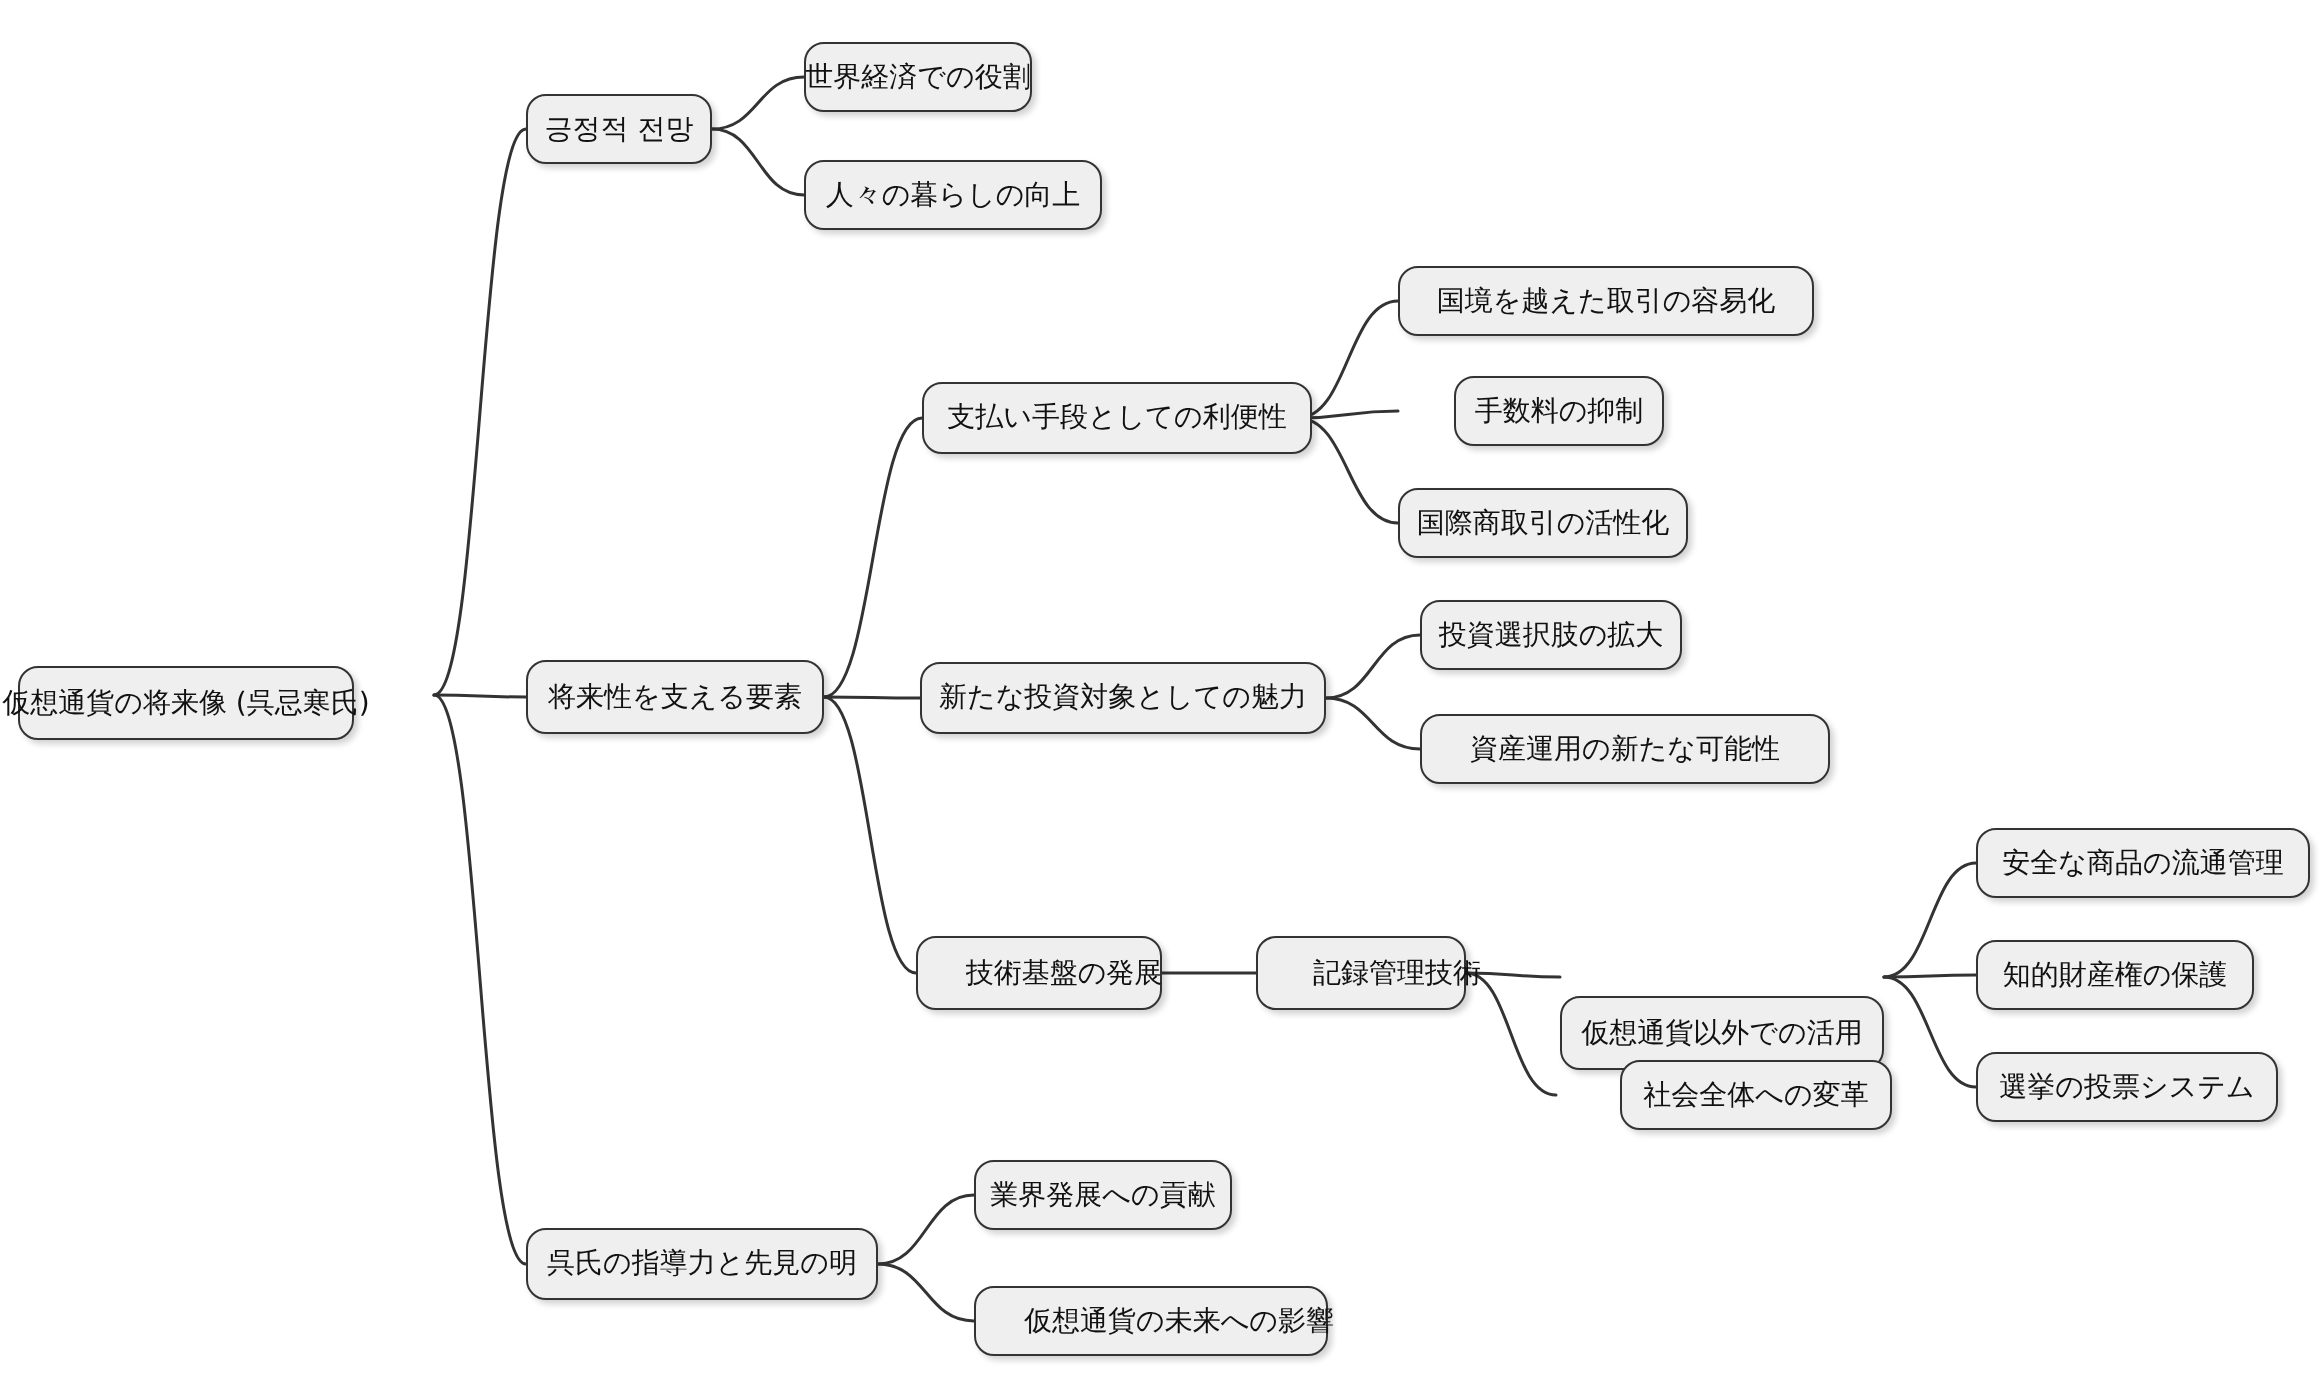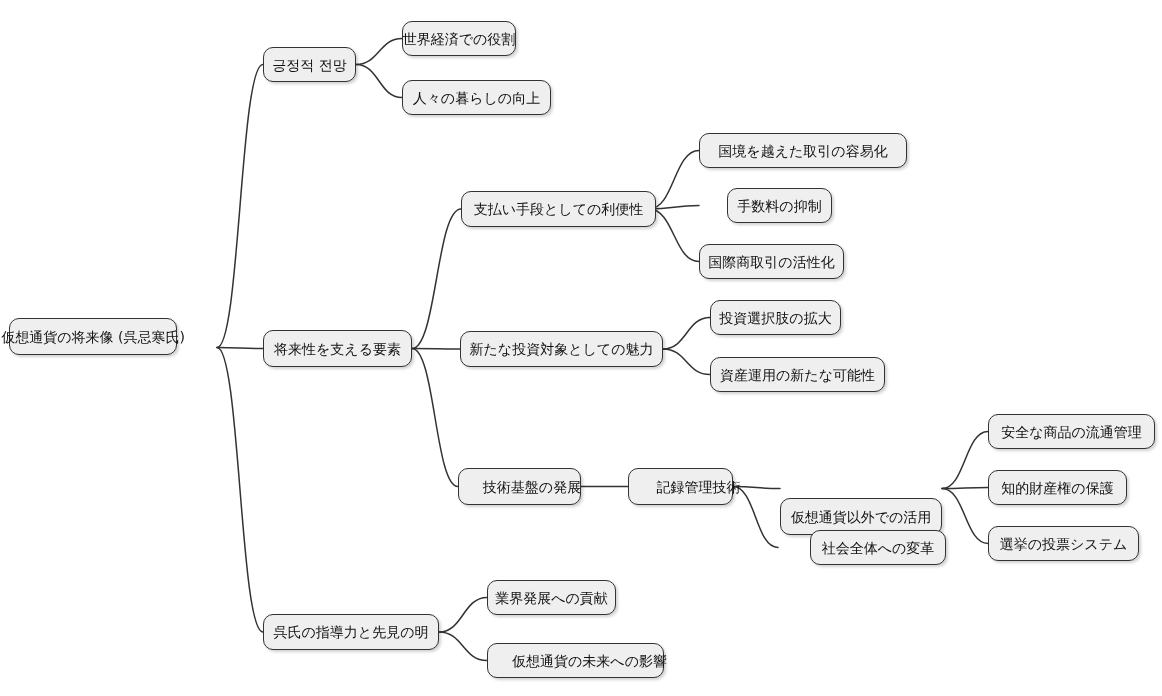--- a/index.html
+++ b/index.html
@@ -61,21 +61,21 @@
       <path d="M733,486.5 C756.5,486.5 756.5,488.5 780,488.5" fill="none" stroke="#333333" stroke-width="1.5" stroke-linecap="round"></path>
       <path d="M942,488.5 C965,488.5 965,431.5 988,431.5" fill="none" stroke="#333333" stroke-width="1.5" stroke-linecap="round"></path>
       <path d="M942,488.5 C965,488.5 965,487.5 988,487.5" fill="none" stroke="#333333" stroke-width="1.5" stroke-linecap="round"></path>
       <path d="M942,488.5 C965,488.5 965,543.5 988,543.5" fill="none" stroke="#333333" stroke-width="1.5" stroke-linecap="round"></path>
       <path d="M733,486.5 C755.5,486.5 755.5,547.5 778,547.5" fill="none" stroke="#333333" stroke-width="1.5" stroke-linecap="round"></path>
       <path d="M217,347.5 C240,347.5 240,632 263,632" fill="none" stroke="#333333" stroke-width="1.5" stroke-linecap="round"></path>
       <path d="M439,632 C463,632 463,597.5 487,597.5" fill="none" stroke="#333333" stroke-width="1.5" stroke-linecap="round"></path>
       <path d="M439,632 C463,632 463,660.5 487,660.5" fill="none" stroke="#333333" stroke-width="1.5" stroke-linecap="round"></path>
     </svg>
   <div id="node-layer">
-      <div class="mindmap-node" style="left: 9px; top: 318px; width: 168px; height: 37px;">
+      <div class="mindmap-node" style="left: 9px; top: 333px; width: 168px; height: 37px;">
         <span>仮想通貨の将来像 (呉忌寒氏)</span>
       </div>
       <div class="mindmap-node" style="left: 263px; top: 47px; width: 93px; height: 35px;">
         <span>긍정적 전망</span>
       </div>
       <div class="mindmap-node" style="left: 402px; top: 21px; width: 114px; height: 35px;">
         <span>世界経済での役割</span>
       </div>
       <div class="mindmap-node" style="left: 402px; top: 80px; width: 149px; height: 35px;">
         <span>人々の暮らしの向上</span>
@@ -94,21 +94,21 @@
       </div>
       <div class="mindmap-node" style="left: 699px; top: 244px; width: 145px; height: 35px;">
         <span>国際商取引の活性化</span>
       </div>
       <div class="mindmap-node" style="left: 460px; top: 331px; width: 203px; height: 36px;">
         <span>新たな投資対象としての魅力</span>
       </div>
       <div class="mindmap-node" style="left: 710px; top: 300px; width: 131px; height: 35px;">
         <span>投資選択肢の拡大</span>
       </div>
-      <div class="mindmap-node" style="left: 710px; top: 357px; width: 175px; height: 35px;">
+      <div class="mindmap-node" style="left: 710px; top: 357px; width: 205px; height: 35px;">
         <span>資産運用の新たな可能性</span>
       </div>
       <div class="mindmap-node" style="left: 458px; top: 468px; width: 123px; height: 37px; padding-left: 29px;">
         <span>技術基盤の発展</span>
       </div>
       <div class="mindmap-node" style="left: 628px; top: 468px; width: 105px; height: 37px; padding-left: 40px;">
         <span>記録管理技術</span>
       </div>
       <div class="mindmap-node" style="left: 780px; top: 470px; width: 162px; height: 37px; margin-top: 28px;">
         <span>仮想通貨以外での活用</span>

